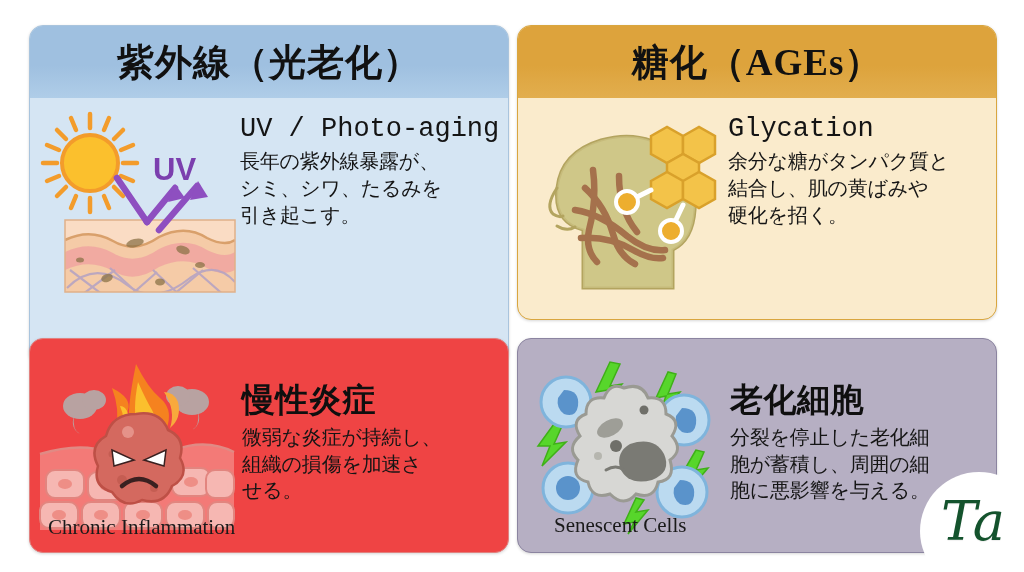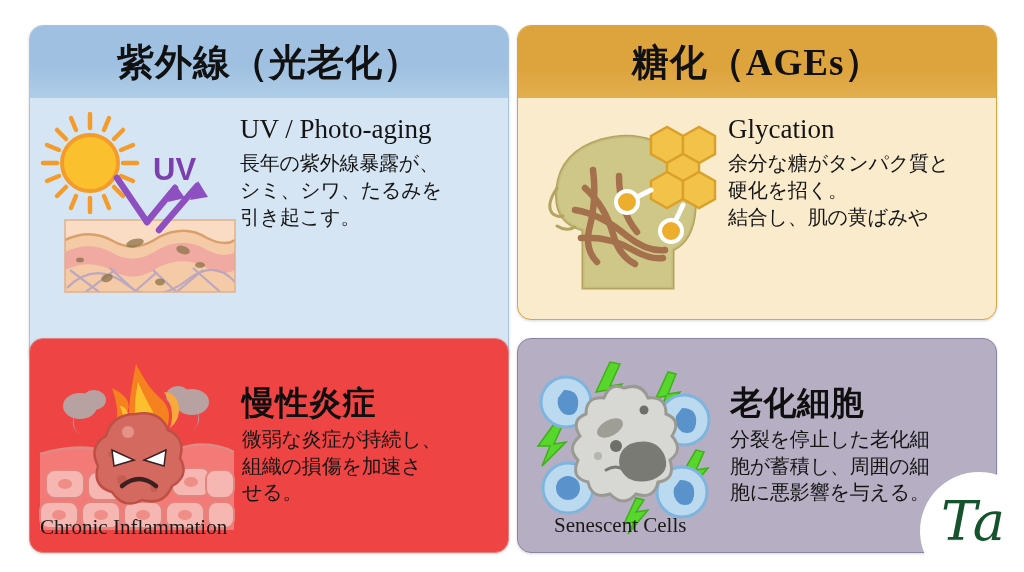--- a/index.html
+++ b/index.html
@@ -80,20 +80,21 @@
     display: flex;
     align-items: flex-end;
     justify-content: center;
   }
   .art-inflam, .art-senes { width: 212px; }
 
   .text-col {
     flex: 1 1 auto;
     padding-right: 24px;
     padding-top: 4px;
+    font-family: Liberation Mono, monospace;
   }
   .text-col-bottom { padding-top: 0; }
 
   .sub-en {
     font-size: 27px;
     color: #141414;
     line-height: 1.12;
     margin-bottom: 6px;
     white-space: nowrap;
   }
@@ -113,21 +114,21 @@
     letter-spacing: -0.2px;
   }
   .desc-jp span { display: block; }
 
   .caption-en {
     position: absolute;
     font-size: 21px;
     color: #1a1a1a;
     white-space: nowrap;
   }
-  .cap-inflam { left: 10px;  bottom: 12px; }
+  .cap-inflam { left: 18px;  bottom: 12px; }
   .cap-senes  { left: 36px;  bottom: 14px; }
 
   
   .watermark {
     position: absolute;
     right: -14px;
     bottom: -18px;
     width: 118px;
     height: 118px;
     border-radius: 50%;
@@ -266,22 +267,22 @@
             <path d="M160 95 L150 116"></path>
           </g>
           <circle cx="104" cy="92" r="11" fill="#EDAE2E" stroke="#FFFFFF" stroke-width="4"></circle>
           <circle cx="148" cy="121" r="11" fill="#EDAE2E" stroke="#FFFFFF" stroke-width="4"></circle>
         </svg>
       </div>
       <div class="text-col">
         <div class="sub-en">Glycation</div>
         <div class="desc-jp">
           <span>余分な糖がタンパク質と</span>
+          <span>結合し、肌の黄ばみや</span>
           <span>硬化を招く。</span>
-          <span>結合し、肌の黄ばみや</span>
         </div>
       </div>
     </div>
   </div>
 
   <div class="card card-inflam">
     <div class="card-body noheader">
       <div class="art art-inflam">
         <svg width="200" height="176" viewBox="0 0 200 176">
 

